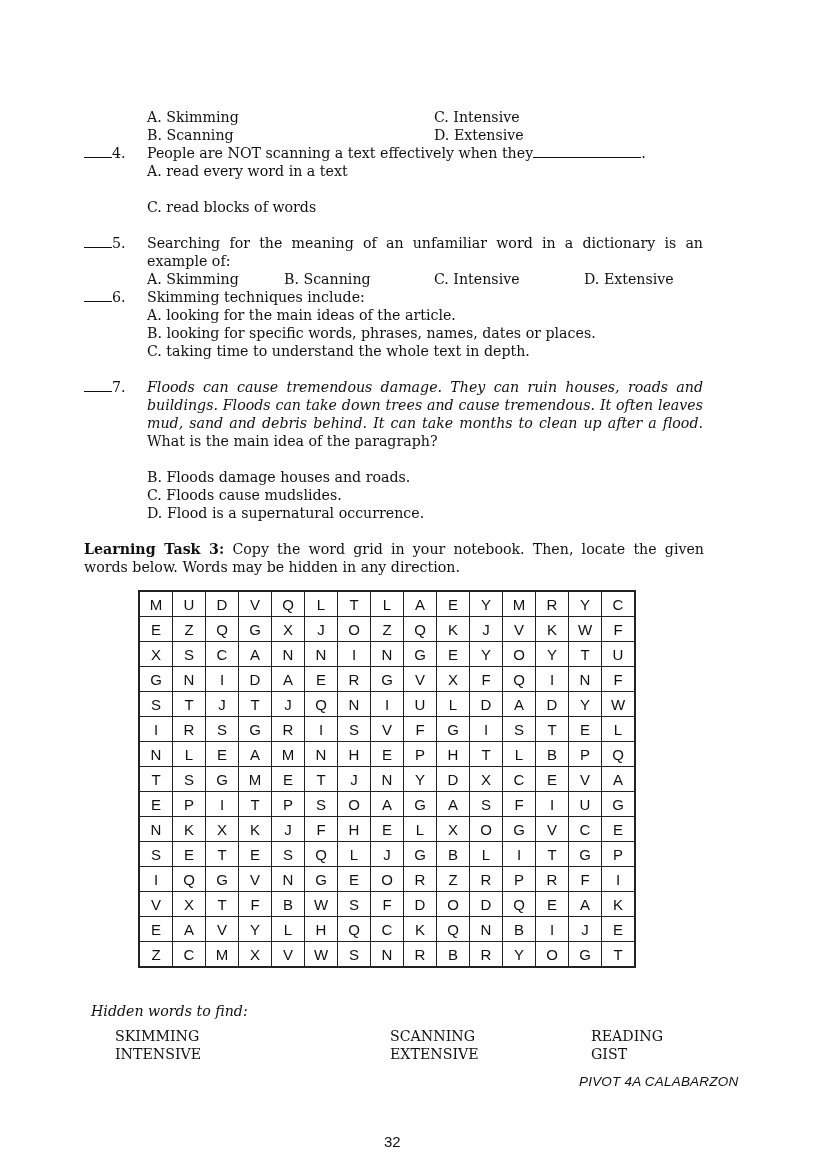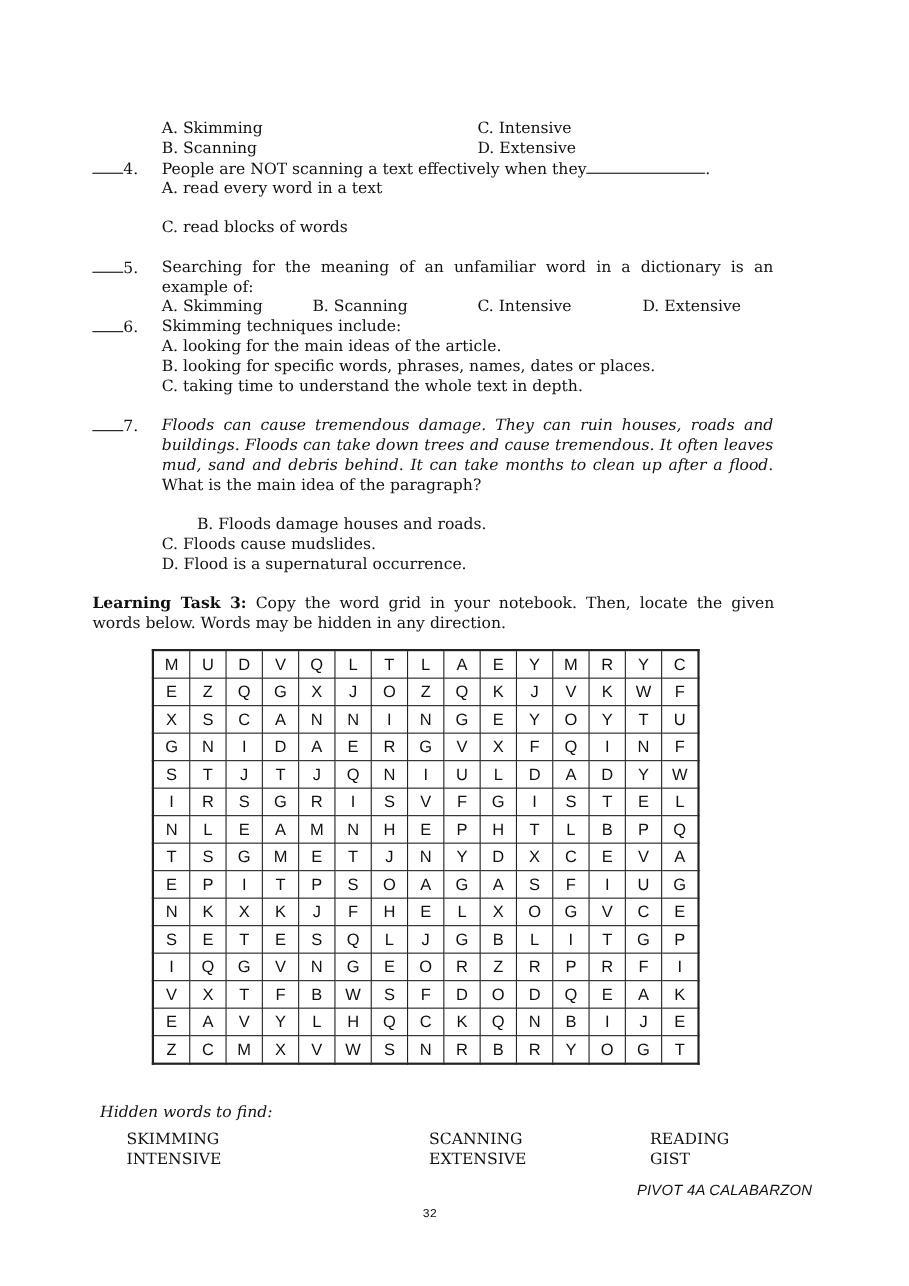--- a/index.html
+++ b/index.html
@@ -12,21 +12,21 @@
   .b { font-weight: bold; }
   .num { position: absolute; font-size: 14.2px; line-height: 18px; white-space: nowrap; }
   .blank { display: inline-block; border-bottom: 1px solid #111; height: 13px; vertical-align: baseline; }
   table.grid { position: absolute; left: 138px; top: 590px; border-collapse: collapse;
                border: 2px solid #222; }
   table.grid td { width: 32px; height: 24px; border: 1.6px solid #222; text-align: center;
                   vertical-align: middle; padding: 0; font-family: "Liberation Sans", sans-serif;
                   font-size: 15px; color: #111; }
   .footer { position: absolute; font-family: "Liberation Sans", sans-serif; font-style: italic;
             font-size: 13.5px; letter-spacing: 0.2px; }
-  .pageno { position: absolute; font-family: Liberation Mono, monospace; font-size: 11px; }
+  .pageno { position: absolute; font-family: Liberation Sans, sans-serif; font-size: 15px; margin-top: 35px; }
 </style>
 </head>
 <body>
 
 <div class="page">
 
   <div class="line" style="left:147px;top:108px;">A. Skimming</div>
   <div class="line" style="left:434px;top:108px;">C. Intensive</div>
   <div class="line" style="left:147px;top:126px;">B. Scanning</div>
   <div class="line" style="left:434px;top:126px;">D. Extensive</div>
@@ -58,21 +58,21 @@
   <div class="line" style="left:147px;top:324px;">B. looking for specific words, phrases, names, dates or places.</div>
   <div class="line" style="left:147px;top:342px;">C. taking time to understand the whole text in depth.</div>
 
   <div class="num" style="left:84px;top:378px;">
     <span class="blank" style="width:28px;"></span><span>7.</span>
   </div>
   <div class="line just it" style="left:147px;top:378px;width:556px;">Floods can cause tremendous damage. They can ruin houses, roads and</div>
   <div class="line just it" style="left:147px;top:396px;width:556px;">buildings. Floods can take down trees and cause tremendous. It often leaves</div>
   <div class="line just it" style="left:147px;top:414px;width:556px;">mud, sand and debris behind. It can take months to clean up after a flood.</div>
   <div class="line" style="left:147px;top:432px;">What is the main idea of the paragraph?</div>
-  <div class="line" style="left:147px;top:468px;margin-left:32px;">B. Floods damage houses and roads.</div>
+  <div class="line" style="left:147px;top:468px;">B. Floods damage houses and roads.</div>
   <div class="line" style="left:147px;top:486px;">C. Floods cause mudslides.</div>
   <div class="line" style="left:147px;top:504px;">D. Flood is a supernatural occurrence.</div>
 
   <div class="line just" style="left:84px;top:540px;width:620px;"><span class="b">Learning Task 3:</span><span> Copy the word grid in your notebook. Then, locate the given</span></div>
   <div class="line" style="left:84px;top:558px;">words below. Words may be hidden in any direction.</div>
 
   <table class="grid" id="word-grid">
     <tbody id="grid-body">
         <tr>
           <td>M</td>

